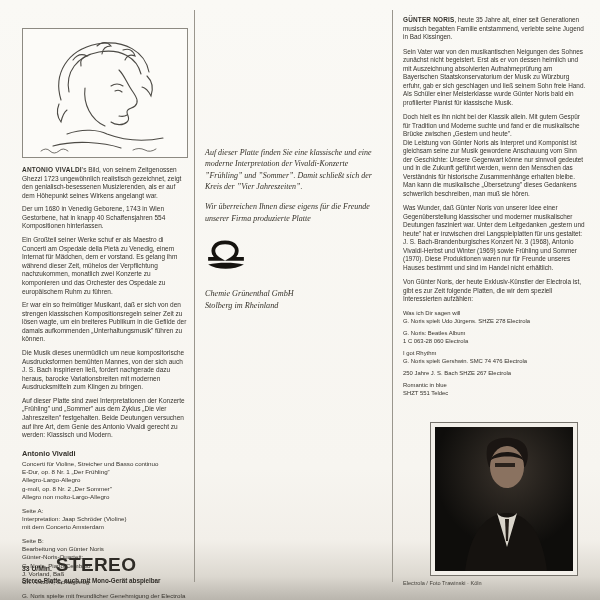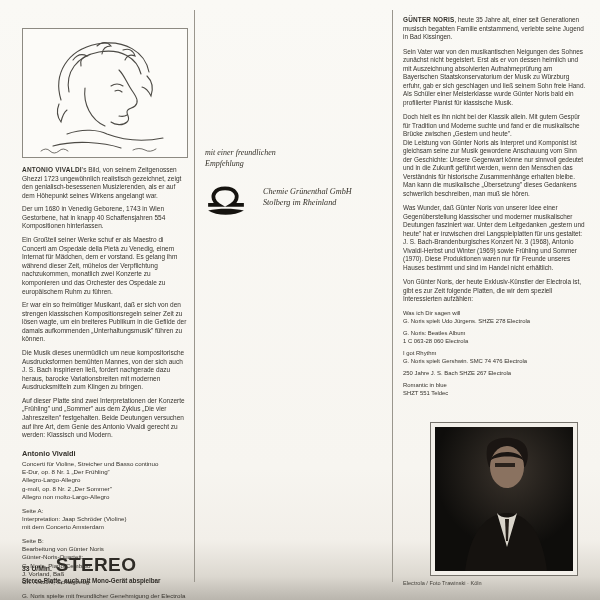--- a/index.html
+++ b/index.html
@@ -28,21 +28,21 @@
   .stereo-big{font-size:19px;font-weight:bold;letter-spacing:.4px;}
   .stereo-note{font-size:6.3px;font-weight:bold;margin-top:1px;}
   
   .col-mid{
     position:absolute;left:205px;top:147px;width:182px;color:#343028;
     font-family:"Liberation Serif","DejaVu Serif",serif;font-style:italic;
     font-size:8px;line-height:1.42;
   }
   .col-mid p{margin:0 0 9px 0;}
   .closing{margin-left:58px;}
-  .company-row{display:flex;align-items:flex-start;margin-top:16px;gap:16px;}
+  .company-row{display:flex;align-items:flex-start;margin-top:16px;gap:16px;flex-direction:column;}
   .logo-box svg{display:block;}
   .company-name{white-space:pre-line;font-size:8.2px;}
   
   .col-right{position:absolute;left:403px;top:16px;width:183px;color:#35322c;}
   .col-right .small-p{font-size:6.4px;line-height:1.33;margin:0 0 6px 0;}
   .disc-item{font-size:5.9px;line-height:1.32;margin:0 0 4.5px 0;white-space:pre-line;}
   .photo-wrap{position:absolute;left:430px;bottom:14px;width:148px;}
   .photo-box{border:1px solid #76736c;background:#f3f0ea;padding:4px;}
   .photo-box svg{display:block;width:100%;height:144px;}
   .caption{font-size:5.6px;color:#45423c;margin-top:4px;margin-left:-27px;}
@@ -115,22 +115,22 @@
 
   <div class="stereo-wrap">
     <div class="stereo-line">
       <span class="speed">33 U/Min.</span>
       <span class="stereo-big">STEREO</span>
     </div>
     <div class="stereo-note">Stereo-Platte, auch mit Mono-Gerät abspielbar</div>
   </div>
 
   <div class="col-mid">
-    <p class="closing pre">mit einer freundlichen
-Empfehlung</p>
+    <p>Auf dieser Platte finden Sie eine klassische und eine moderne Interpretation der Vivaldi-Konzerte ”Frühling” und ”Sommer”. Damit schließt sich der Kreis der ”Vier Jahreszeiten”.</p>
+    <p>Wir überreichen Ihnen diese eigens für die Freunde unserer Firma produzierte Platte</p>
 
     <div class="company-row">
       <div class="logo-box">
         <svg width="42" height="32" viewBox="0 0 44 34">
           <path d="M3 20 L14 20 C9 17 7 11 10 7 C14 1 28 1 32 7 C35 11 33 17 28 20 L41 20" fill="none" stroke="#15130f" stroke-width="4"></path>
           <path d="M3 26 C14 23.5 30 23.5 41 26 C31 32 12 32 3 26 Z" fill="#15130f"></path>
         </svg>
       </div>
       <div class="company-name">Chemie Grünenthal GmbH
 Stolberg im Rheinland</div>

